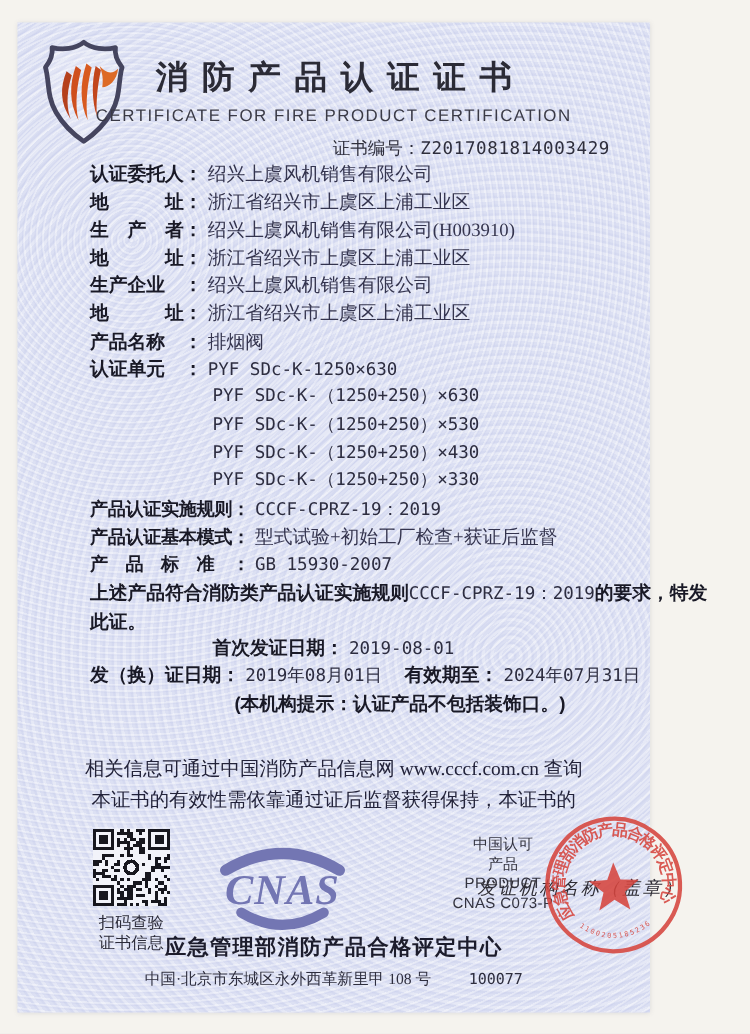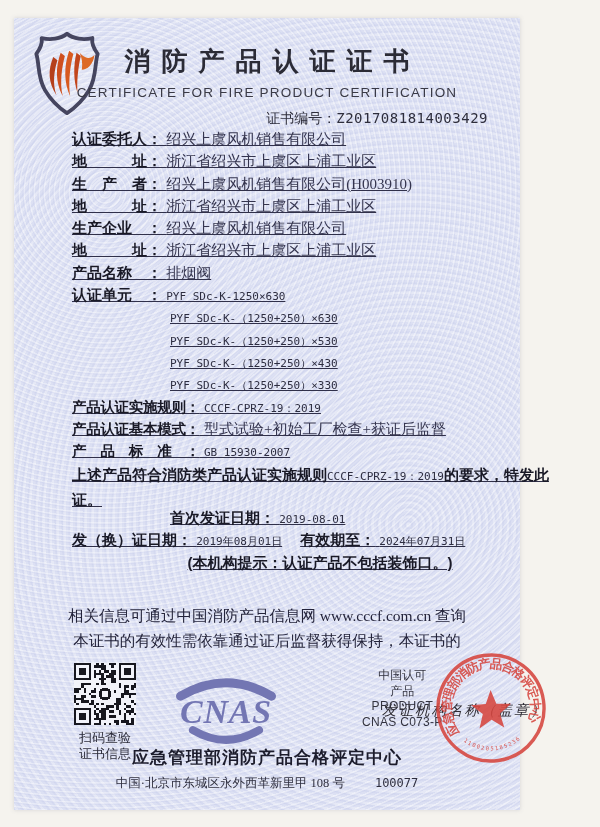--- a/index.html
+++ b/index.html
@@ -13,26 +13,26 @@
       repeating-radial-gradient(circle at 78% 64%, rgba(255,255,255,0.28) 0 2px, rgba(178,186,226,0.16) 3px 4px, rgba(255,255,255,0.0) 5px 7px);
     box-shadow:0 0 4px rgba(120,120,140,0.25);
   }
   
   .shield { position:absolute; left:16px; top:10px; width:74px; height:92px; }
   .title { position:absolute; left:0; right:0; top:26px; text-align:center; font-size:26px; font-weight:700; letter-spacing:11px; color:#2b2b36; text-indent:11px; }
   .subtitle { position:absolute; left:0; right:0; top:67px; text-align:center; font-size:13.5px; letter-spacing:1.2px; color:#3a3a46; }
   .certno { position:absolute; right:32px; top:92px; font-size:14px; color:#2e2e3c; font-family:"Liberation Serif", serif; }
   .certno .num { font-family:"DejaVu Sans Mono", monospace; font-size:14px; letter-spacing:0.5px; }
   
-  .body { position:absolute; left:58px; top:112px; width:496px; color:#30304a;text-decoration:underline; }
+  .body { position:absolute; left:58px; top:112px; width:496px; color:#30304a; }
   .row { height:22.3px; font-size:15px; white-space:nowrap; }
   .row.tall { height:44.6px; white-space:normal; line-height:22.3px; }
   .lb { font-weight:700; color:#191926; font-family:"Liberation Sans", sans-serif; }
   .cjk { font-family:"Liberation Serif", serif; color:#34344e; }
-  .mono { font-family:"DejaVu Sans Mono", monospace; color:#2d2d40; font-size:11px; }
+  .mono { font-family:"DejaVu Sans Mono", monospace; color:#2d2d40; font-size:14px; }
   .ind1 { margin-left:38px; }
   .ind2 { margin-left:98px; }
   .lb.small { font-size:14.5px; letter-spacing:-0.3px; }
   .gap { display:inline-block; width:18px; }
   .center { text-align:center; white-space:normal; }
   
   .validity { position:absolute; left:0; right:0; top:585px; text-align:center; font-size:15.5px; line-height:25px; color:#23233a; font-family:"Liberation Serif", serif; }
   
   .qr { position:absolute; left:60px; top:645px; width:62px; height:62px; }
   .qr-cap { position:absolute; left:42px; top:712px; width:98px; text-align:center; font-size:13px; line-height:16px; color:#2c2c3a; font-family:"Liberation Serif", serif; }

